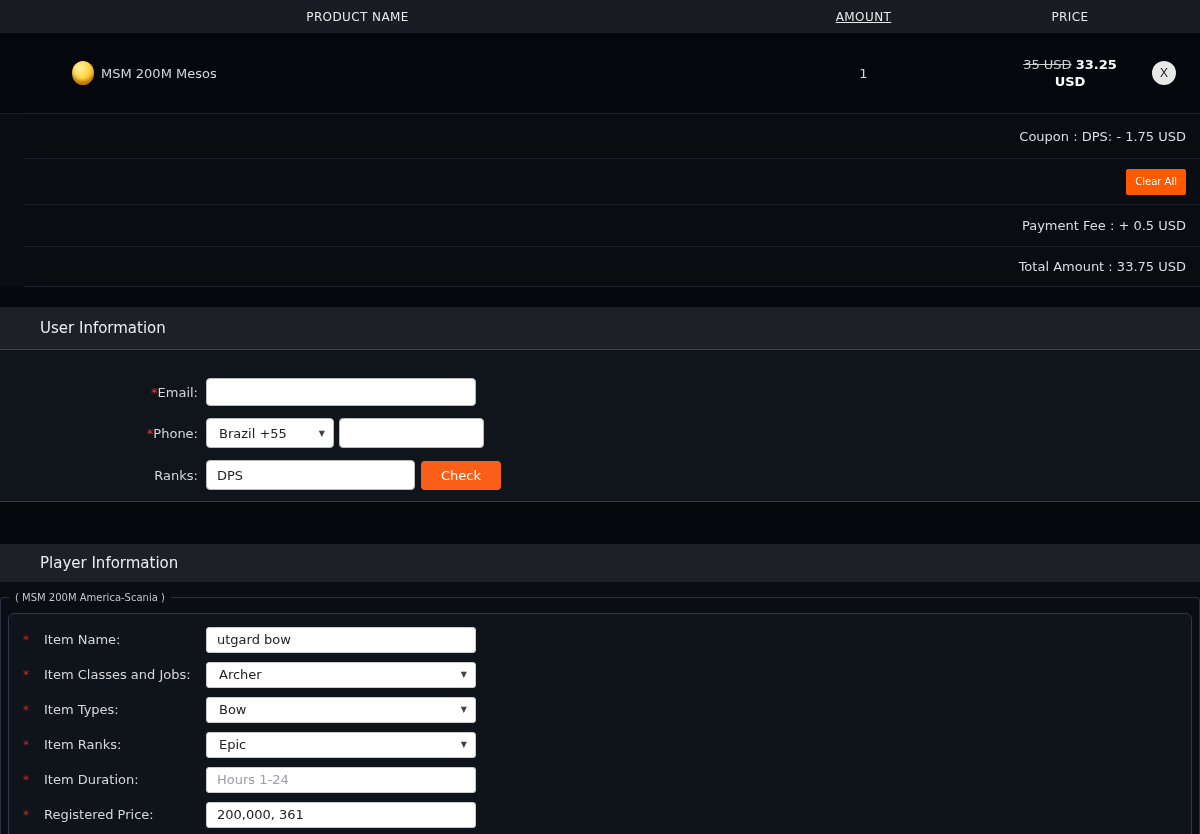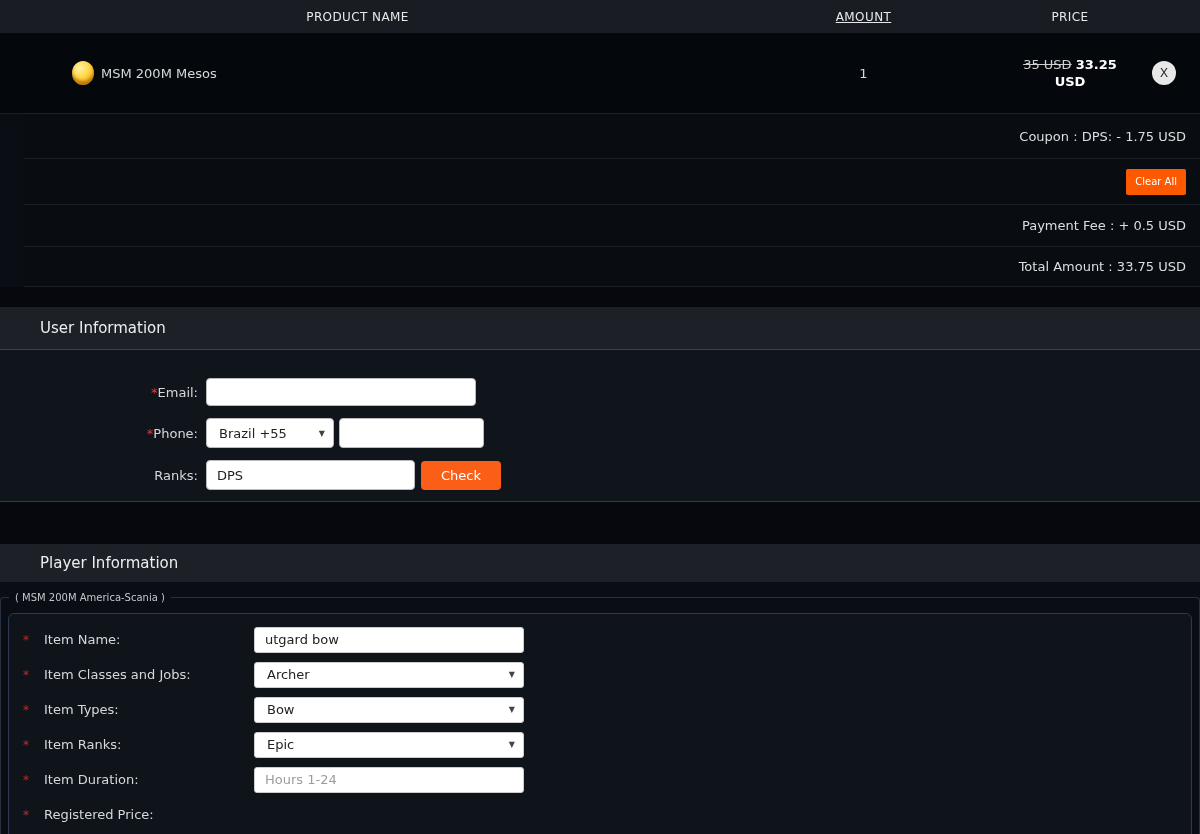--- a/index.html
+++ b/index.html
@@ -100,21 +100,21 @@
   fieldset.server-set legend {
     color: #c3c7cd; font-size: 10px; padding: 0 6px; margin-left: 2px;
   }
   .player-panel {
     border: 1px solid #2b3a54; border-radius: 6px; background: #0f131a;
     margin: 4px 1px 0 1px; padding: 8px 0 60px 0; height: 300px;
   }
   .p-row { display: flex; align-items: center; height: 35px; padding-left: 14px; }
   .p-req { width: 12px; color: #c62828; font-size: 12px; }
   .p-label { width: 171px; padding-left: 9px; color: #d6d8db; font-size: 13px; }
-  .p-input, .p-select { width: 270px; height: 26px; border: 1px solid #ccc; border-radius: 3px; margin-left: 48px; }
+  .p-input, .p-select { width: 270px; height: 26px; border: 1px solid #ccc; border-radius: 3px; }
   .p-select { padding-left: 12px; }
   input::placeholder { color: #9a9da1; }
 </style>
 </head>
 <body>
 
 <div>
   <div class="cart-header">
     <div class="col col-product">PRODUCT NAME</div>
     <div class="col col-amount">AMOUNT</div>
@@ -225,16 +225,17 @@
 
     <div class="p-row">
       <span class="p-req">*</span>
       <span class="p-label">Item Duration:</span>
       <input class="p-input" type="text" placeholder="Hours 1-24" style="">
     </div>
 
     <div class="p-row">
       <span class="p-req">*</span>
       <span class="p-label">Registered Price:</span>
+      <input class="p-input" type="text" value="200,000, 361" style="">
     </div>
 
   </div>
 </fieldset>
 
 </body></html>

